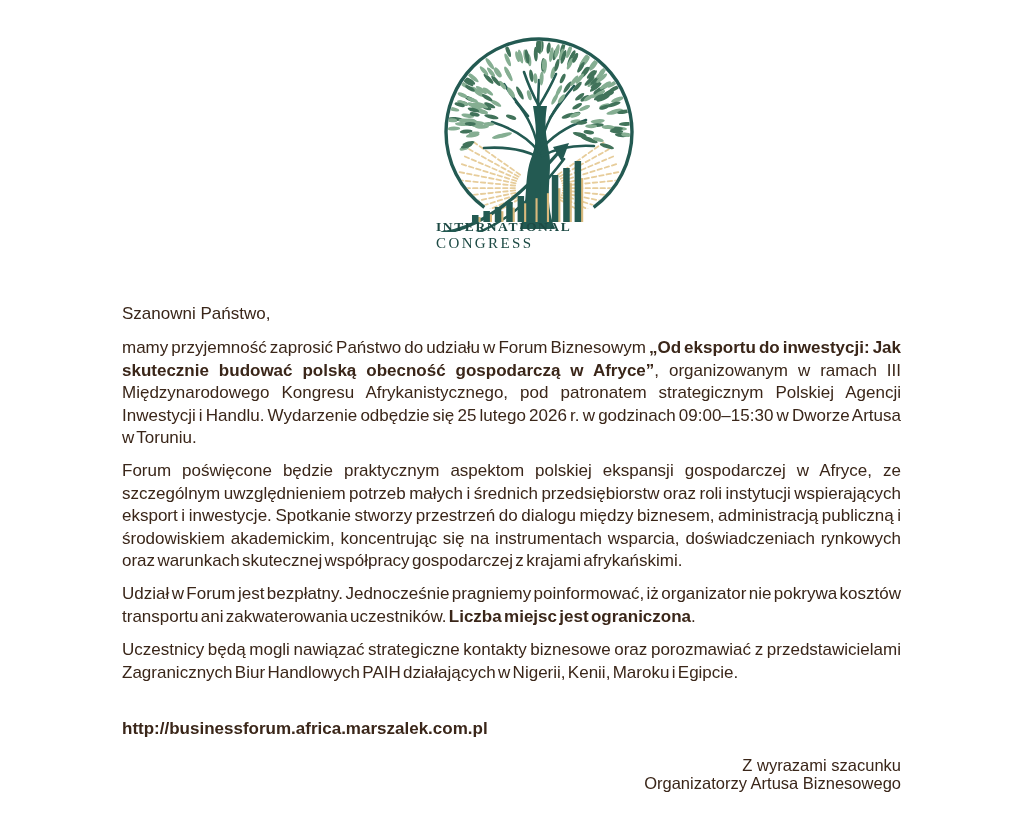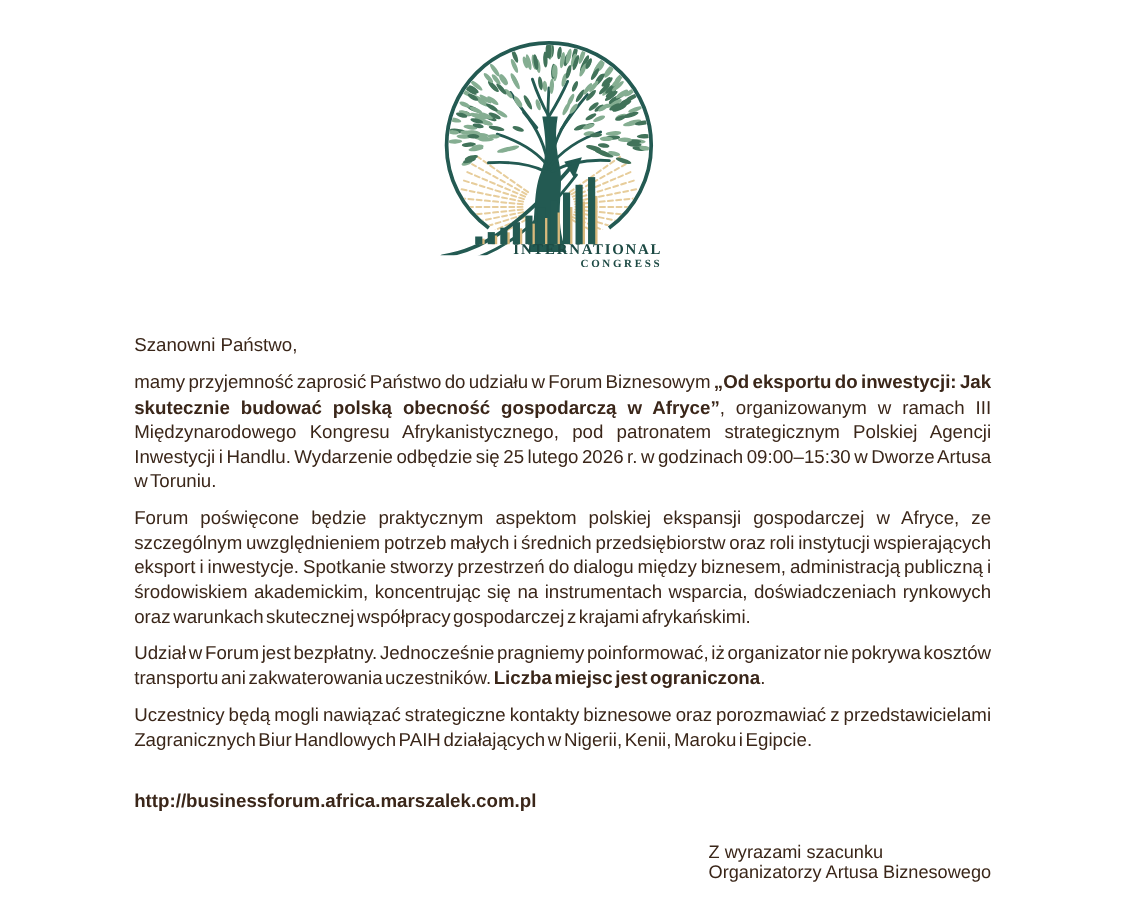--- a/index.html
+++ b/index.html
@@ -4,34 +4,34 @@
 <style>
   :root{
     --text:#3a2619; --teal:#235a52; --teal-dark:#1d4a44;
     --green-dark:#41735a; --green-light:#85ae92;
     --tan:#e7cd9b; --bar-tan:#d9b97c; --gold:#bd9d55;
   }
   html,body{margin:0;padding:0;background:#fff;}
   .page{position:relative;width:1023px;height:837px;background:#fff;overflow:hidden;
         font-family:"Liberation Sans",sans-serif;color:var(--text);}
   
-  .logo-wrap{position:absolute;left:396px;top:36px;width:206px;text-align:right;}
+  .logo-wrap{position:absolute;left:436px;top:36px;width:206px;text-align:left;}
   .logo-wrap svg{display:block;}
   .logo-text{margin-top:-12px;font-family:"Liberation Serif","DejaVu Serif",serif;line-height:1;}
   .logo-int{font-size:13.5px;font-weight:bold;letter-spacing:1.6px;color:var(--teal-dark);}
   .logo-afr{font-size:31px;letter-spacing:1.5px;margin-top:1px;color:var(--teal-dark);}
   .logo-afr .gold{color:var(--gold);}
   .logo-afr .teal{color:var(--teal-dark);}
-  .logo-con{font-size:10px;font-weight:bold;letter-spacing:2.4px;color:var(--teal-dark);margin-top:2px;}
+  .logo-con{font-size:15px;font-weight:normal;letter-spacing:2.4px;color:var(--teal-dark);margin-top:2px;}
   
   .letter{position:absolute;left:122px;top:303px;width:779px;font-size:17px;line-height:22.4px;}
   .greeting{margin:0 0 12px 0;}
   .letter-body p{margin:1px 0 11px 0;text-align:justify;word-spacing:-2.4px;}
   .letter-body p b{font-weight:bold;}
-  .closing-block{margin-top:26px;margin-left:auto;width:max-content;text-align:left;
+  .closing-block{margin-top:16px;margin-left:auto;width:max-content;text-align:right;
                  font-size:16.5px;line-height:18.5px;}
 </style>
 </head>
 <body>
 
 <div class="page">
 
   <div class="logo-wrap">
     <svg width="206" height="196" viewBox="0 0 206 196">
       <defs>

